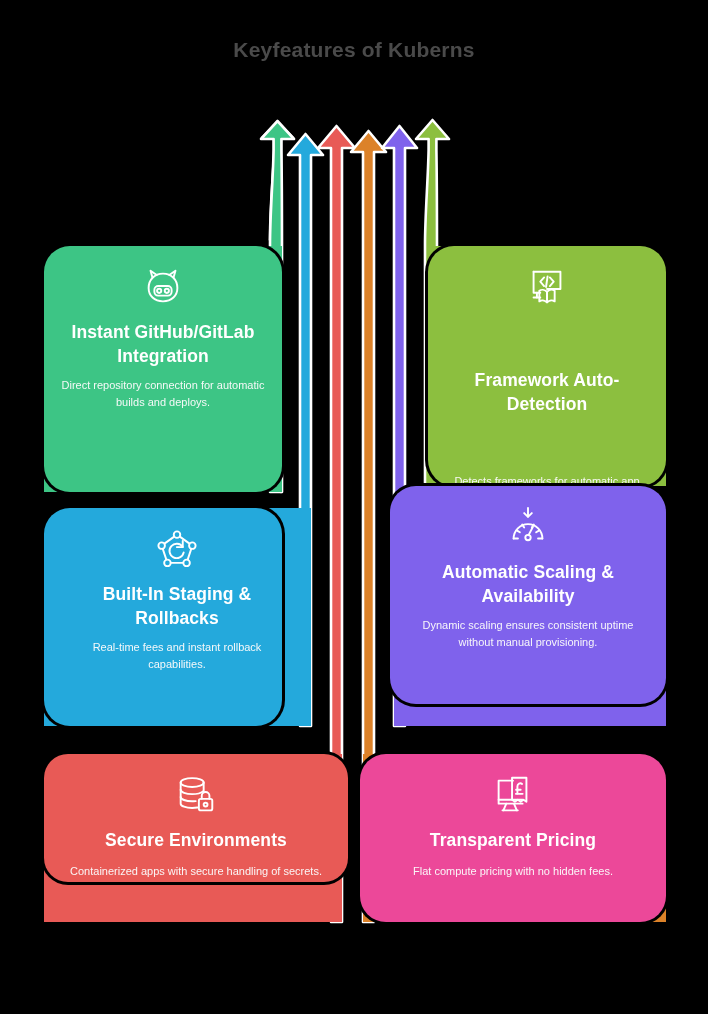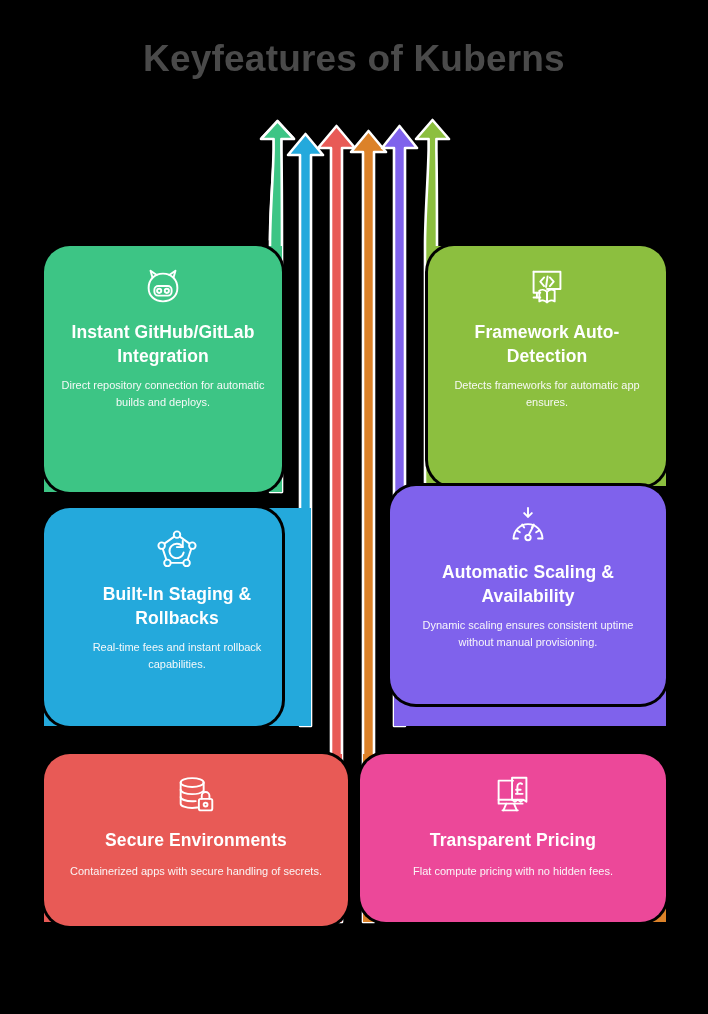--- a/index.html
+++ b/index.html
@@ -6,21 +6,21 @@
   body{
     width:708px;height:1014px;position:relative;overflow:hidden;
     font-family:"Liberation Sans","DejaVu Sans",sans-serif;
     background:#000;
   }
   #stage{position:absolute;inset:0;width:708px;height:1014px;}
   #flows{position:absolute;left:0;top:0;width:708px;height:1014px;}
 
   .title{
     position:absolute;left:0;top:38px;width:708px;text-align:center;
-    font-size:37px;font-weight:bold;color:#4a4a4a;letter-spacing:.2px;
+    font-size:21px;font-weight:bold;color:#4a4a4a;letter-spacing:.2px;
     z-index:5;
   }
 
   .card{
     position:absolute;border-radius:26px;box-sizing:border-box;
     display:flex;flex-direction:column;align-items:center;
     padding:18px 16px 16px 16px;z-index:4;
     box-shadow:0 0 0 3px #000;
   }
   .card .ico{
@@ -31,24 +31,24 @@
     color:#fff;font-weight:bold;font-size:17.5px;line-height:1.38;
     text-align:center;margin:0 0 9px 0;letter-spacing:.1px;
   }
   .c-desc{
     color:#fbfbfb;font-size:11px;line-height:1.5;text-align:center;
     margin:0;opacity:.97;
   }
 
   
   #card-0{left:44px; top:246px; width:238px; height:246px; background:#3dc585;}
-  #card-1{left:428px;top:246px; width:238px; height:240px; background:#8cbf3f;}
+  #card-1{left:428px;top:246px; width:238px; height:240px; background:#8cbf3f;gap:48px;}
   #card-2{left:44px; top:508px; width:238px; height:218px; background:#24a9dc;padding-left:44px;}
   #card-3{left:390px;top:486px; width:276px; height:218px; background:#7f62ec;}
-  #card-4{left:44px; top:754px; width:304px; height:172px; background:#e85a56;}
+  #card-4{left:44px; top:754px; width:304px; height:128px; background:#e85a56;border-radius:24px;}
   #card-5{left:360px;top:754px; width:306px; height:168px; background:#ec4899;}
 
   #card-1 .c-title{font-size:17.5px;}
   #card-4 .c-title,#card-5 .c-title{margin-bottom:11px;}
 </style>
 </head>
 <body>
 
 <div id="stage">
 

